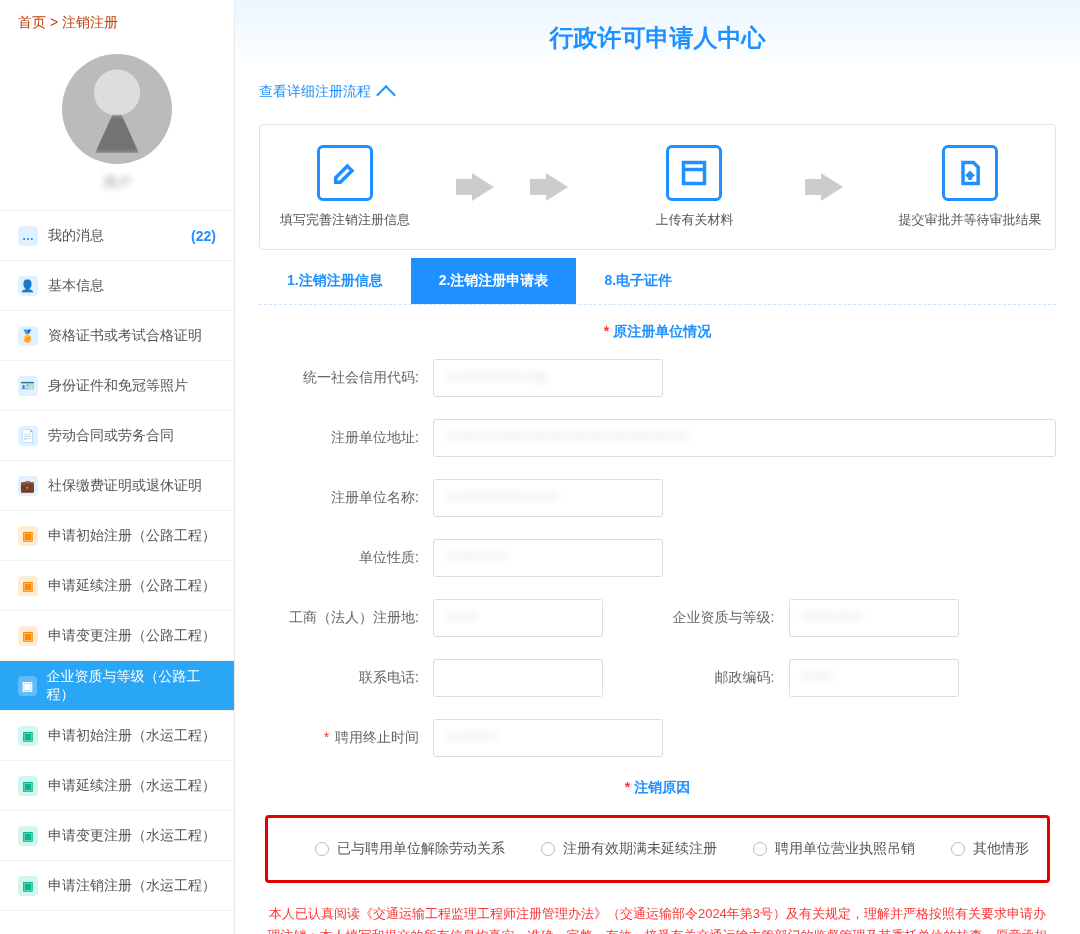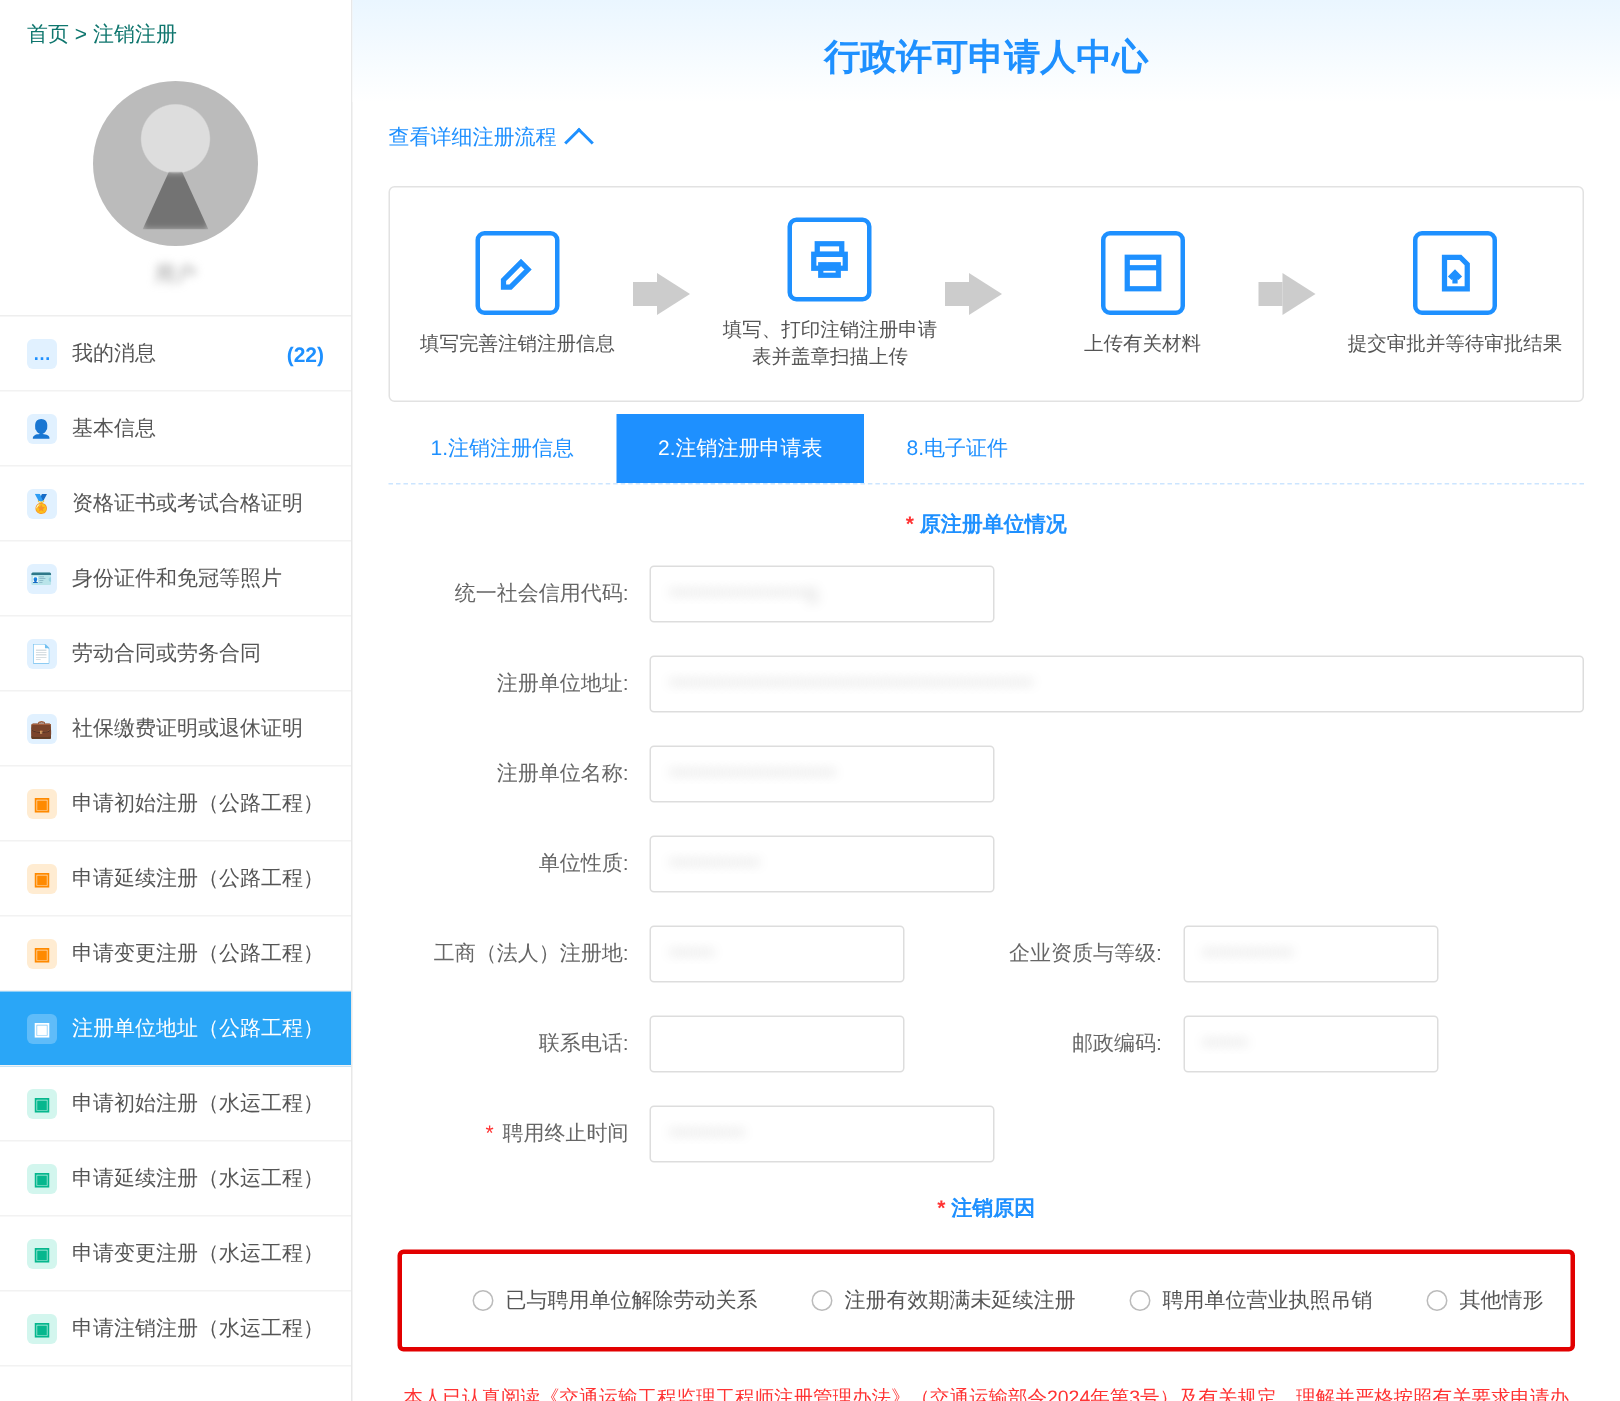--- a/index.html
+++ b/index.html
@@ -13,21 +13,21 @@
     }
     .container { display: flex; }
     
     .sidebar {
       width: 235px;
       border-right: 1px solid #e8e8e8;
       flex-shrink: 0;
     }
     .breadcrumb {
       padding: 14px 18px 10px;
-      color: #0f766e;
+      color: #c2410c;
       font-size: 14px;
     }
     .avatar-block {
       text-align: center;
       padding: 12px 0 18px;
       border-bottom: 1px solid #eee;
     }
     .avatar {
       width: 110px; height: 110px;
       border-radius: 50%;
@@ -89,21 +89,21 @@
       padding:20px 10px;display:flex;align-items:center;justify-content:space-between;
       margin-bottom:8px;
     }
     .step{display:flex;flex-direction:column;align-items:center;text-align:center;width:150px;gap:10px;}
     .step-icon{width:56px;height:56px;border:3px solid #1e90ff;border-radius:6px;display:flex;align-items:center;justify-content:center;}
     .arrow{width:0;height:0;border-left:22px solid #ccc;border-top:14px solid transparent;border-bottom:14px solid transparent;position:relative;}
     .arrow::before{content:"";position:absolute;left:-38px;top:-8px;width:16px;height:16px;background:#ccc;}
     .step-label{font-size:13px;color:#555;line-height:1.4;}
     
     .tabs{display:flex;border-bottom:1px dashed #cce5ff;margin-bottom:18px;}
-    .tab{flex:0 0 auto;padding:14px 28px;color:#1e90ff;font-weight:normal;cursor:pointer;}
+    .tab{flex:0 0 auto;padding:14px 28px;color:#1e90ff;font-weight:bold;cursor:pointer;}
     .tab.active{background:#1e90ff;color:#fff;}
     
     .section-title{text-align:center;color:#1e90ff;font-weight:bold;margin:10px 0 18px;}
     .section-title .req{color:#f33;}
     
     .form-row{display:flex;align-items:center;margin-bottom:22px;gap:14px;}
     .form-row .lbl{width:160px;text-align:right;color:#666;}
     .form-row .lbl .req{color:#f33;margin-right:2px;}
     .inp{
       height:38px;border:1px solid #ddd;border-radius:3px;background:#fff;
@@ -172,21 +172,21 @@
     <div class="menu-item">
       <span class="menu-icon mi-orange">▣</span>
       <span>申请延续注册（公路工程）</span>
     </div>
     <div class="menu-item">
       <span class="menu-icon mi-orange">▣</span>
       <span>申请变更注册（公路工程）</span>
     </div>
     <div class="menu-item active">
       <span class="menu-icon">▣</span>
-      <span>注册单位地址（公路工程）</span>
+      <span>企业资质与等级（公路工程）</span>
     </div>
     <div class="menu-item">
       <span class="menu-icon mi-teal">▣</span>
       <span>申请初始注册（水运工程）</span>
     </div>
     <div class="menu-item">
       <span class="menu-icon mi-teal">▣</span>
       <span>申请延续注册（水运工程）</span>
     </div>
     <div class="menu-item">
@@ -209,30 +209,20 @@
     <div class="steps">
       <div class="step">
         <div class="step-icon">
             <svg width="28" height="28" viewBox="0 0 24 24">
               <path d="M4 20h4l10-10-4-4L4 16v4z"></path>
             </svg>
           </div>
         <div class="step-label">填写完善注销注册信息</div>
       </div>
       <div class="arrow"></div>
-      <div class="step">
-        <div class="step-icon">
-            <svg width="28" height="28" viewBox="0 0 24 24">
-              <rect x="5" y="3" width="14" height="6"></rect>
-              <rect x="3" y="9" width="18" height="8"></rect>
-              <rect x="7" y="15" width="10" height="6"></rect>
-            </svg>
-          </div>
-        <div class="step-label">填写、打印注销注册申请表并盖章扫描上传</div>
-      </div>
       <div class="arrow"></div>
       <div class="step">
         <div class="step-icon">
             <svg width="28" height="28" viewBox="0 0 24 24">
               <rect x="3" y="3" width="18" height="18"></rect>
               <line x1="3" y1="9" x2="21" y2="9"></line>
             </svg>
           </div>
         <div class="step-label">上传有关材料</div>
       </div>

